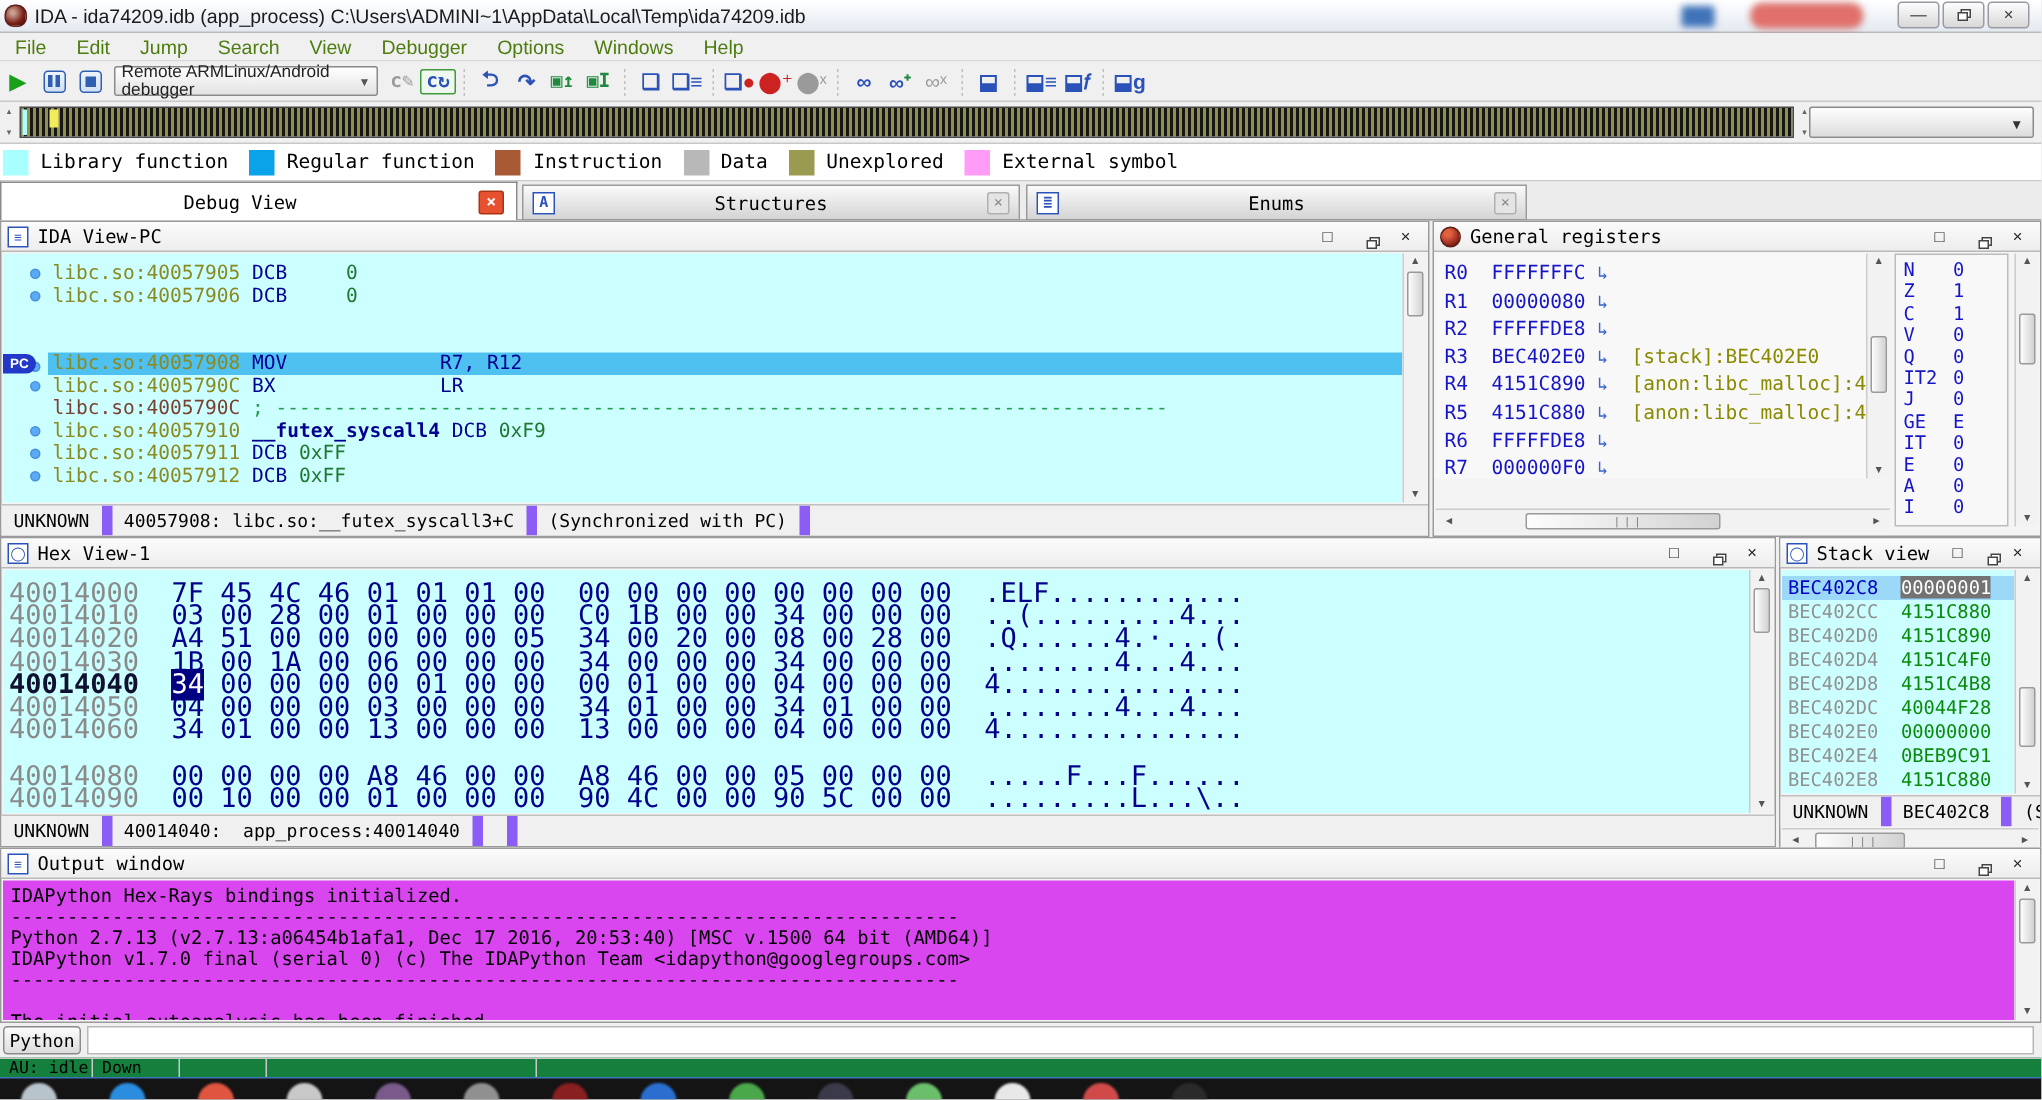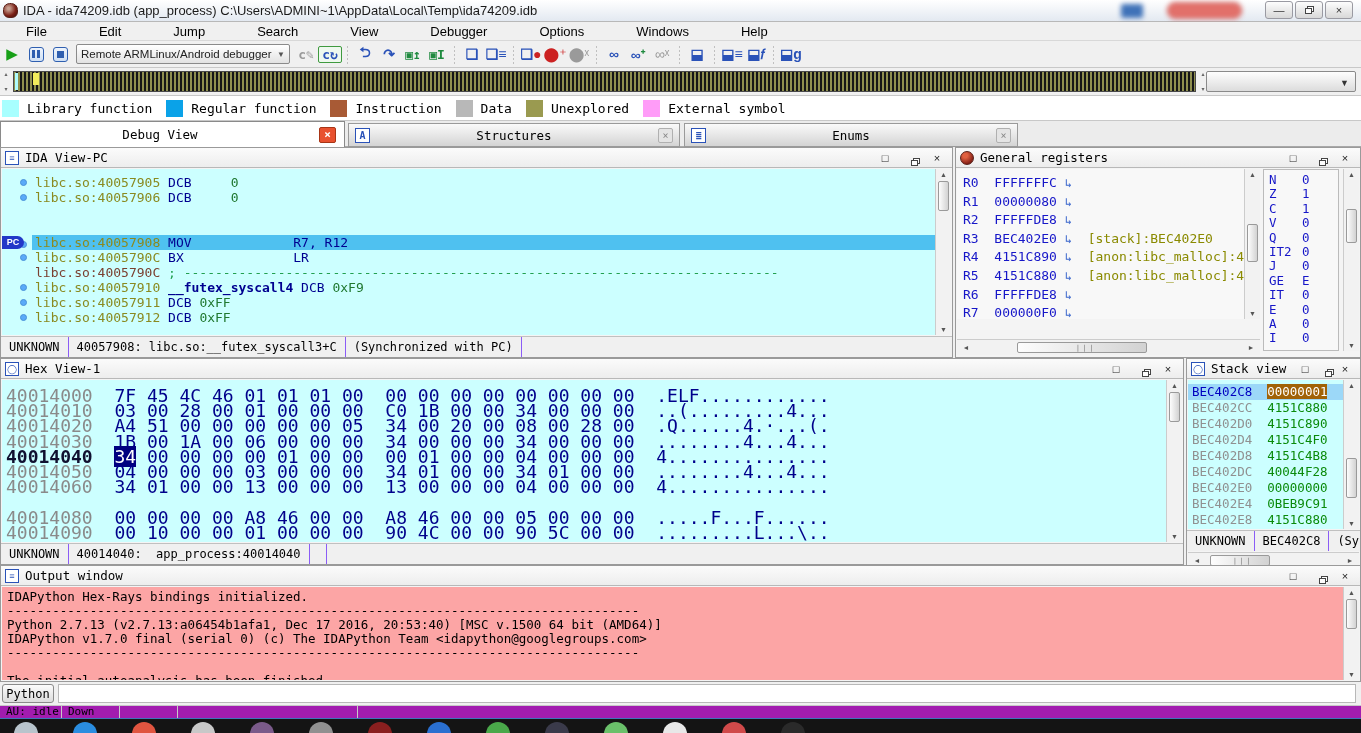--- a/index.html
+++ b/index.html
@@ -24,36 +24,36 @@
     background:linear-gradient(#fdfdfd,#d8d8d8); font-size:11px; color:#333;
     display:flex; align-items:center; justify-content:center; }
   #win-btns { position:absolute; right:8px; top:1px; display:flex; }
   .rst { position:relative; width:9px; height:8px; }
   .rst i { position:absolute; border:1px solid #444; width:7px; height:6px; background:#fdfdfd; }
   .rst i:first-child { left:2px; top:0; } .rst i:last-child { left:0; top:2px; }
 
   
   #menubar { left:0; top:22px; width:1361px; height:19px; background:#f0f0f0;
     display:flex; align-items:center; border-bottom:1px solid #d8d8d8; }
-  .menu-item { padding:0 26px; font-size:13px; color:#000000; }
+  .menu-item { padding:0 10px; font-size:13px; color:#4d7c0f; }
 
   
   #toolbar { left:0; top:41px; width:1361px; height:27px; background:#f0f0f0;
     border-bottom:1px solid #c8c8c8; display:flex; align-items:center; }
   .tsep { width:5px; height:20px; margin:0 3px;
     background:repeating-linear-gradient(#0000 0 2px, #c0c0c0 2px 4px);
     background-size:1px 100%; background-repeat:no-repeat; background-position:center; }
   .tbtn { width:24px; height:22px; display:flex; align-items:center; justify-content:center;
     font-size:14px; }
   .play { color:#18a018; font-size:15px; }
   .sqico { width:15px; height:15px; border:1px solid #2f5fb0; border-radius:3px;
     background:linear-gradient(#eef4fc,#cfe0f4); display:flex; align-items:center; justify-content:center; }
   .pbars { display:flex; gap:2px; } .pbars i { width:3px; height:8px; background:#2f5fb0; }
   .stopsq { width:7px; height:7px; background:#2f5fb0; }
-  #dbg-combo { width:214px; height:20px; margin:0 4px; border:1px solid #8a8a8a; border-radius:2px;
+  #dbg-combo { width:176px; height:20px; margin:0 4px; border:1px solid #8a8a8a; border-radius:2px;
     background:linear-gradient(#ffffff,#e2e2e2); display:flex; align-items:center;
     font-size:11.5px; color:#222; padding:0 4px; }
   #dbg-combo .arrow { margin-left:auto; font-size:8px; color:#555; }
   .cico { font-family:"DejaVu Sans Mono",monospace; font-weight:bold; font-size:13px; }
   .cbox { border:1px solid #3f9a3f; border-radius:2px; padding:0 3px; background:#eef8ee; }
   .blue { color:#2a52b8; } .green{ color:#1f8a3f; } .gray { color:#9a9a9a; } .red { color:#cc2222; }
   .navyico { color:#2a52b8; font-weight:bold; }
 
   
   #navrow { left:0; top:68px; width:1361px; height:28px; background:#f0f0f0;
@@ -103,21 +103,21 @@
   .phead .ptitle { font-family:"DejaVu Sans Mono",monospace; font-size:12.5px; color:#000; margin-left:6px; }
   .phead .pbtns { margin-left:auto; display:flex; gap:12px; align-items:center; padding-right:4px; }
   .pbtn { font-size:11px; color:#222; width:14px; text-align:center; }
   .pico { width:14px; height:14px; border:1px solid #2a52b8; background:#fff; color:#2a52b8;
     font-size:9px; display:flex; align-items:center; justify-content:center; }
   .pico.bug { border:1px solid #5a2018; border-radius:50%;
     background:radial-gradient(circle at 35% 30%, #e06040 20%, #8a2318 70%, #4a100a); color:#0000; }
   .pstatus { position:absolute; left:0; right:0; bottom:0; background:#f0f0f0;
     border-top:1px solid #c0c0c0; display:flex; align-items:center;
     font-family:"DejaVu Sans Mono",monospace; font-size:12px; color:#000; overflow:hidden; }
-  .pseg { padding:0 8px; border-right:1px solid #8b5cf6; height:100%; display:flex;
+  .pseg { padding:0 8px; border-right:7px solid #8b5cf6; height:100%; display:flex;
     align-items:center; white-space:pre; }
 
   
   .vsb { position:absolute; width:16px; background:#f2f2f2; border-left:1px solid #cccccc; }
   .hsb { position:absolute; height:16px; background:#f2f2f2; border-top:1px solid #cccccc; }
   .sb-arrow { position:absolute; font-size:7px; color:#555; width:100%; text-align:center; }
   .sb-thumb { position:absolute; background:linear-gradient(90deg,#fdfdfd,#d2d2d2);
     border:1px solid #9a9a9a; border-radius:2px; }
   .hsb .sb-thumb { top:2px; height:11px; }
   .hsb .sb-arrow { width:14px; top:4px; }
@@ -162,37 +162,37 @@
   .h-sel { background:#000080; color:#ffffff; }
 
   
   #stack-content { position:absolute; left:1px; top:21px; right:17px; bottom:40px;
     background:#ccffff; overflow:hidden; }
   .stk-row { position:absolute; left:0; width:100%; height:16px; white-space:pre;
     font-family:"DejaVu Sans Mono",monospace; font-size:12.5px; line-height:16px; }
   .s-addr { color:#909090; padding-left:4px; } .s-val { color:#0a8a0a; } .s-note { color:#8a8a00; }
   .stk-row.sel { background:#9cd8f8; }
   .stk-row.sel .s-addr { color:#0000c0; }
-  .stk-row.sel .s-val { background:#a16207; color:#fff; }
+  .stk-row.sel .s-val { background:#737373; color:#fff; }
 
   
   #out-content { position:absolute; left:1px; top:21px; right:17px; bottom:1px;
-    background:#fca5a5; overflow:hidden; }
+    background:#d946ef; overflow:hidden; }
   .out-line { position:absolute; left:5px; height:14px; white-space:pre;
     font-family:"DejaVu Sans Mono",monospace; font-size:12.5px; line-height:14px; color:#000; }
 
   
   #python-row { left:0; top:682px; width:1361px; height:23px; background:#f0f0f0; }
   #python-btn { position:absolute; left:2px; top:2px; width:52px; height:19px;
     border:1px solid #8a8a8a; border-radius:3px; background:linear-gradient(#fcfcfc,#dcdcdc);
     font-family:"DejaVu Sans Mono",monospace; font-size:12px; display:flex; align-items:center;
     justify-content:center; }
   #python-input { position:absolute; left:58px; top:2px; width:1298px; height:19px;
     background:#fff; border:1px solid #b8b8b8; }
-  #statusbar { left:0; top:705px; width:1361px; height:13px; background:#a21caf;
+  #statusbar { left:0; top:705px; width:1361px; height:13px; background:#15803d;
     border-top:1px solid #c8c8c8; display:flex; font-family:"DejaVu Sans Mono",monospace;
     font-size:11px; color:#000; }
   .st-seg { border-right:1px solid #c8c8c8; padding:0 6px; white-space:pre; line-height:12px; }
   #taskbar { left:0; top:718px; width:1361px; height:15px; background:#141414;
     border-top:1px solid #3c74b8; overflow:hidden; }
   .tk-ico { position:absolute; top:3px; width:24px; height:24px; border-radius:50%;
     filter:blur(0.6px); }
 </style>
 </head>
 <body>

